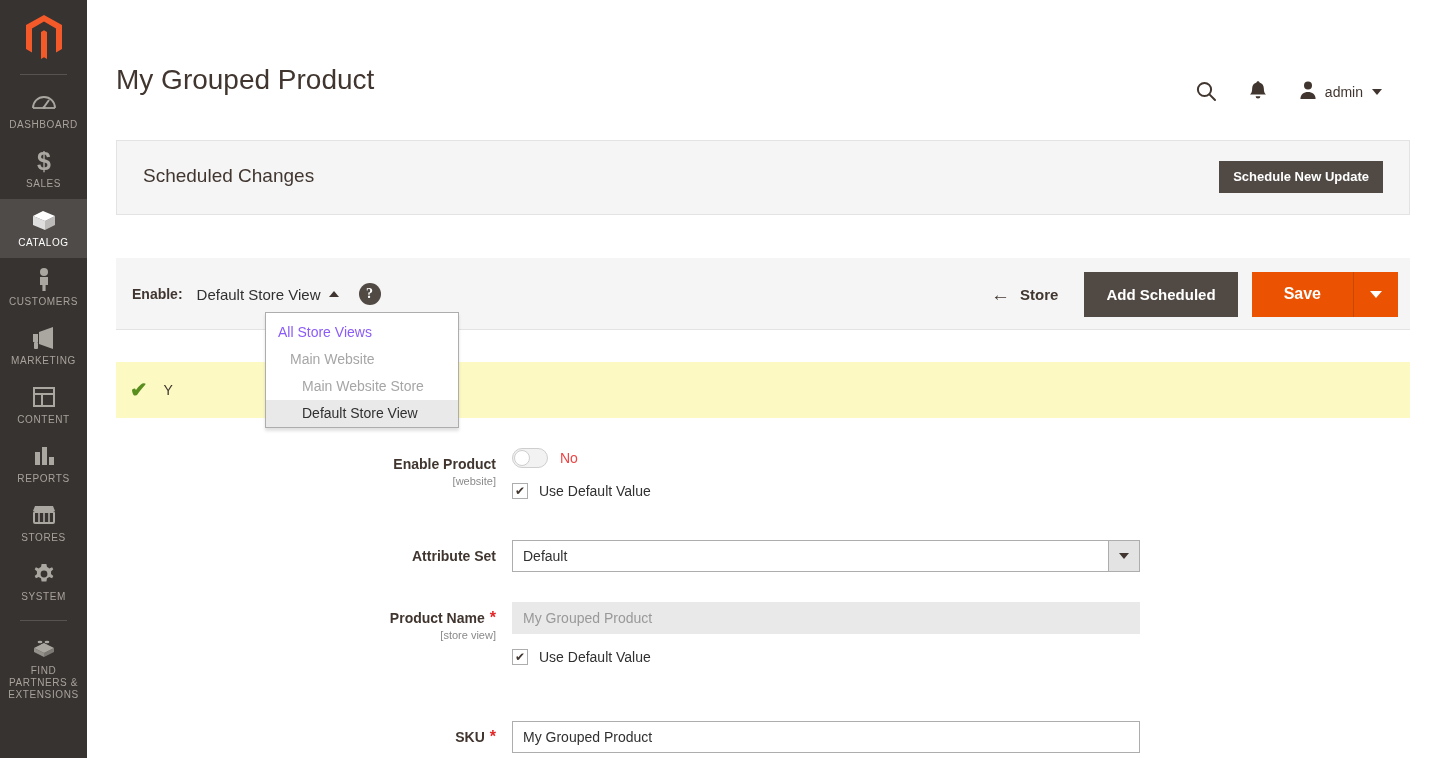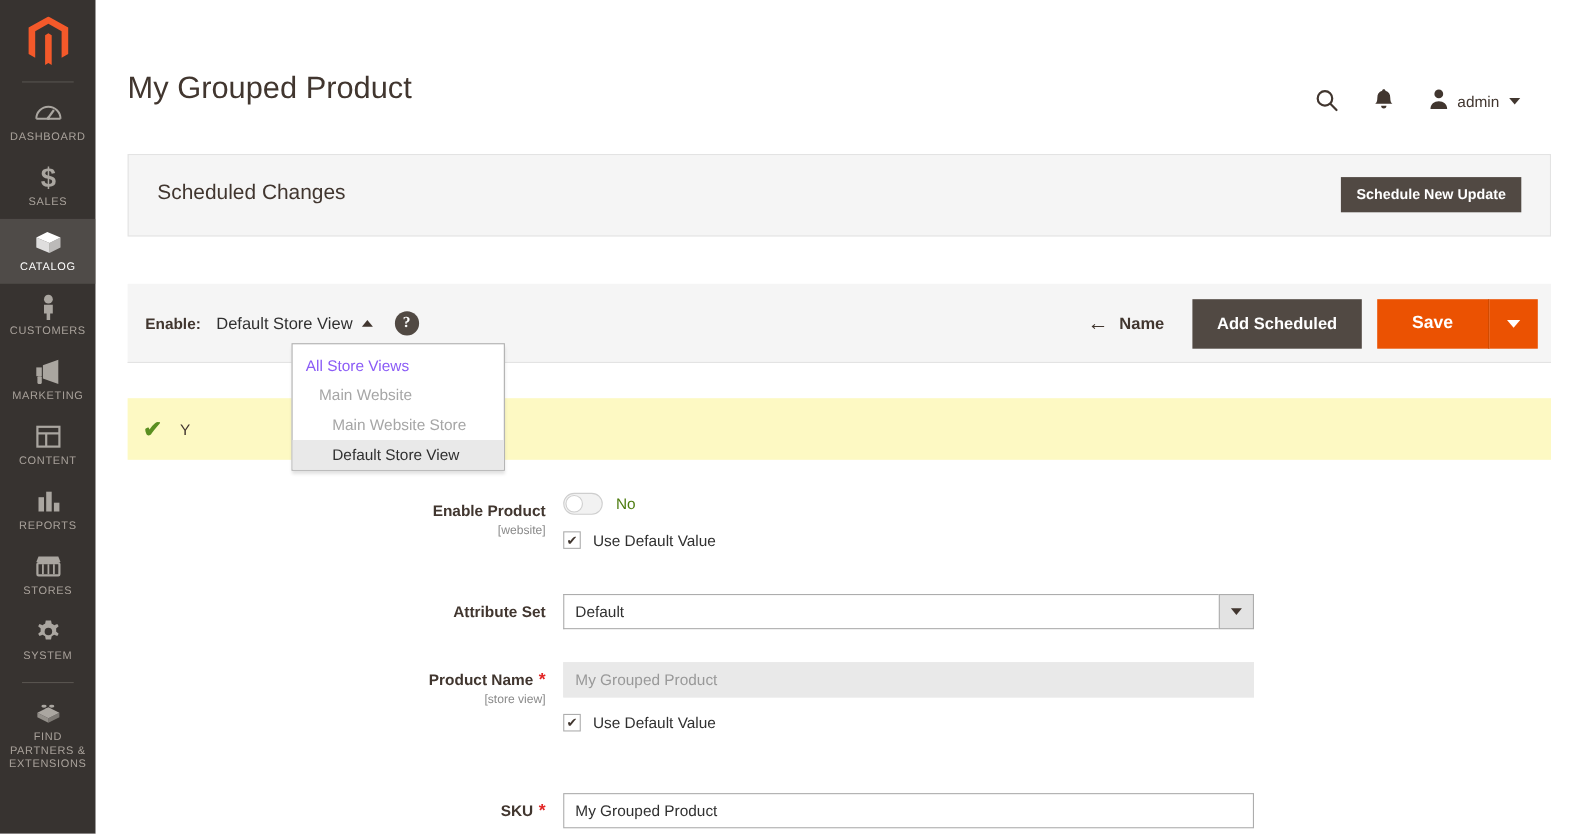--- a/index.html
+++ b/index.html
@@ -257,21 +257,21 @@
     width: 36px; height: 20px; border-radius: 10px;
     background: #f2f2f2; border: 1px solid #cecece;
     position: relative; cursor: pointer;
   }
   .switch-knob {
     position: absolute; left: 1px; top: 1px;
     width: 16px; height: 16px; border-radius: 50%;
     background: #ffffff;
     border: 1px solid #cecece;
   }
-  .switch-text { font-size: 14px; color: #4d7c0f; }
+  .switch-text { font-size: 14px; color: #ef4444; }
 
   .usedef { display: flex; align-items: center; gap: 11px; margin-top: 15px; }
   .chk {
     width: 16px; height: 16px;
     border: 1px solid #adadad; background: #ffffff;
     display: flex; align-items: center; justify-content: center;
     cursor: pointer;
     font-size: 12px; color: #41362f; line-height: 1;
   }
   .usedef-label { font-size: 14px; color: #303030; cursor: pointer; }
@@ -485,21 +485,21 @@
         <div class="scope-switcher">
           <span class="scope-value">Default Store View</span>
           <span class="caret-up"></span>
         </div>
         <div class="help-ico">?</div>
       </div>
 
       <div class="scope-right">
         <div class="back-link">
           <span class="arrow-left">←</span>
-          <span>Name</span>
+          <span>Store</span>
         </div>
         <button class="btn-attr">Add Scheduled</button>
         <div class="save-group">
           <button class="btn-save">Save</button>
           <button class="btn-save-caret">
             <span class="caret-white"></span>
           </button>
         </div>
       </div>
     </div>

